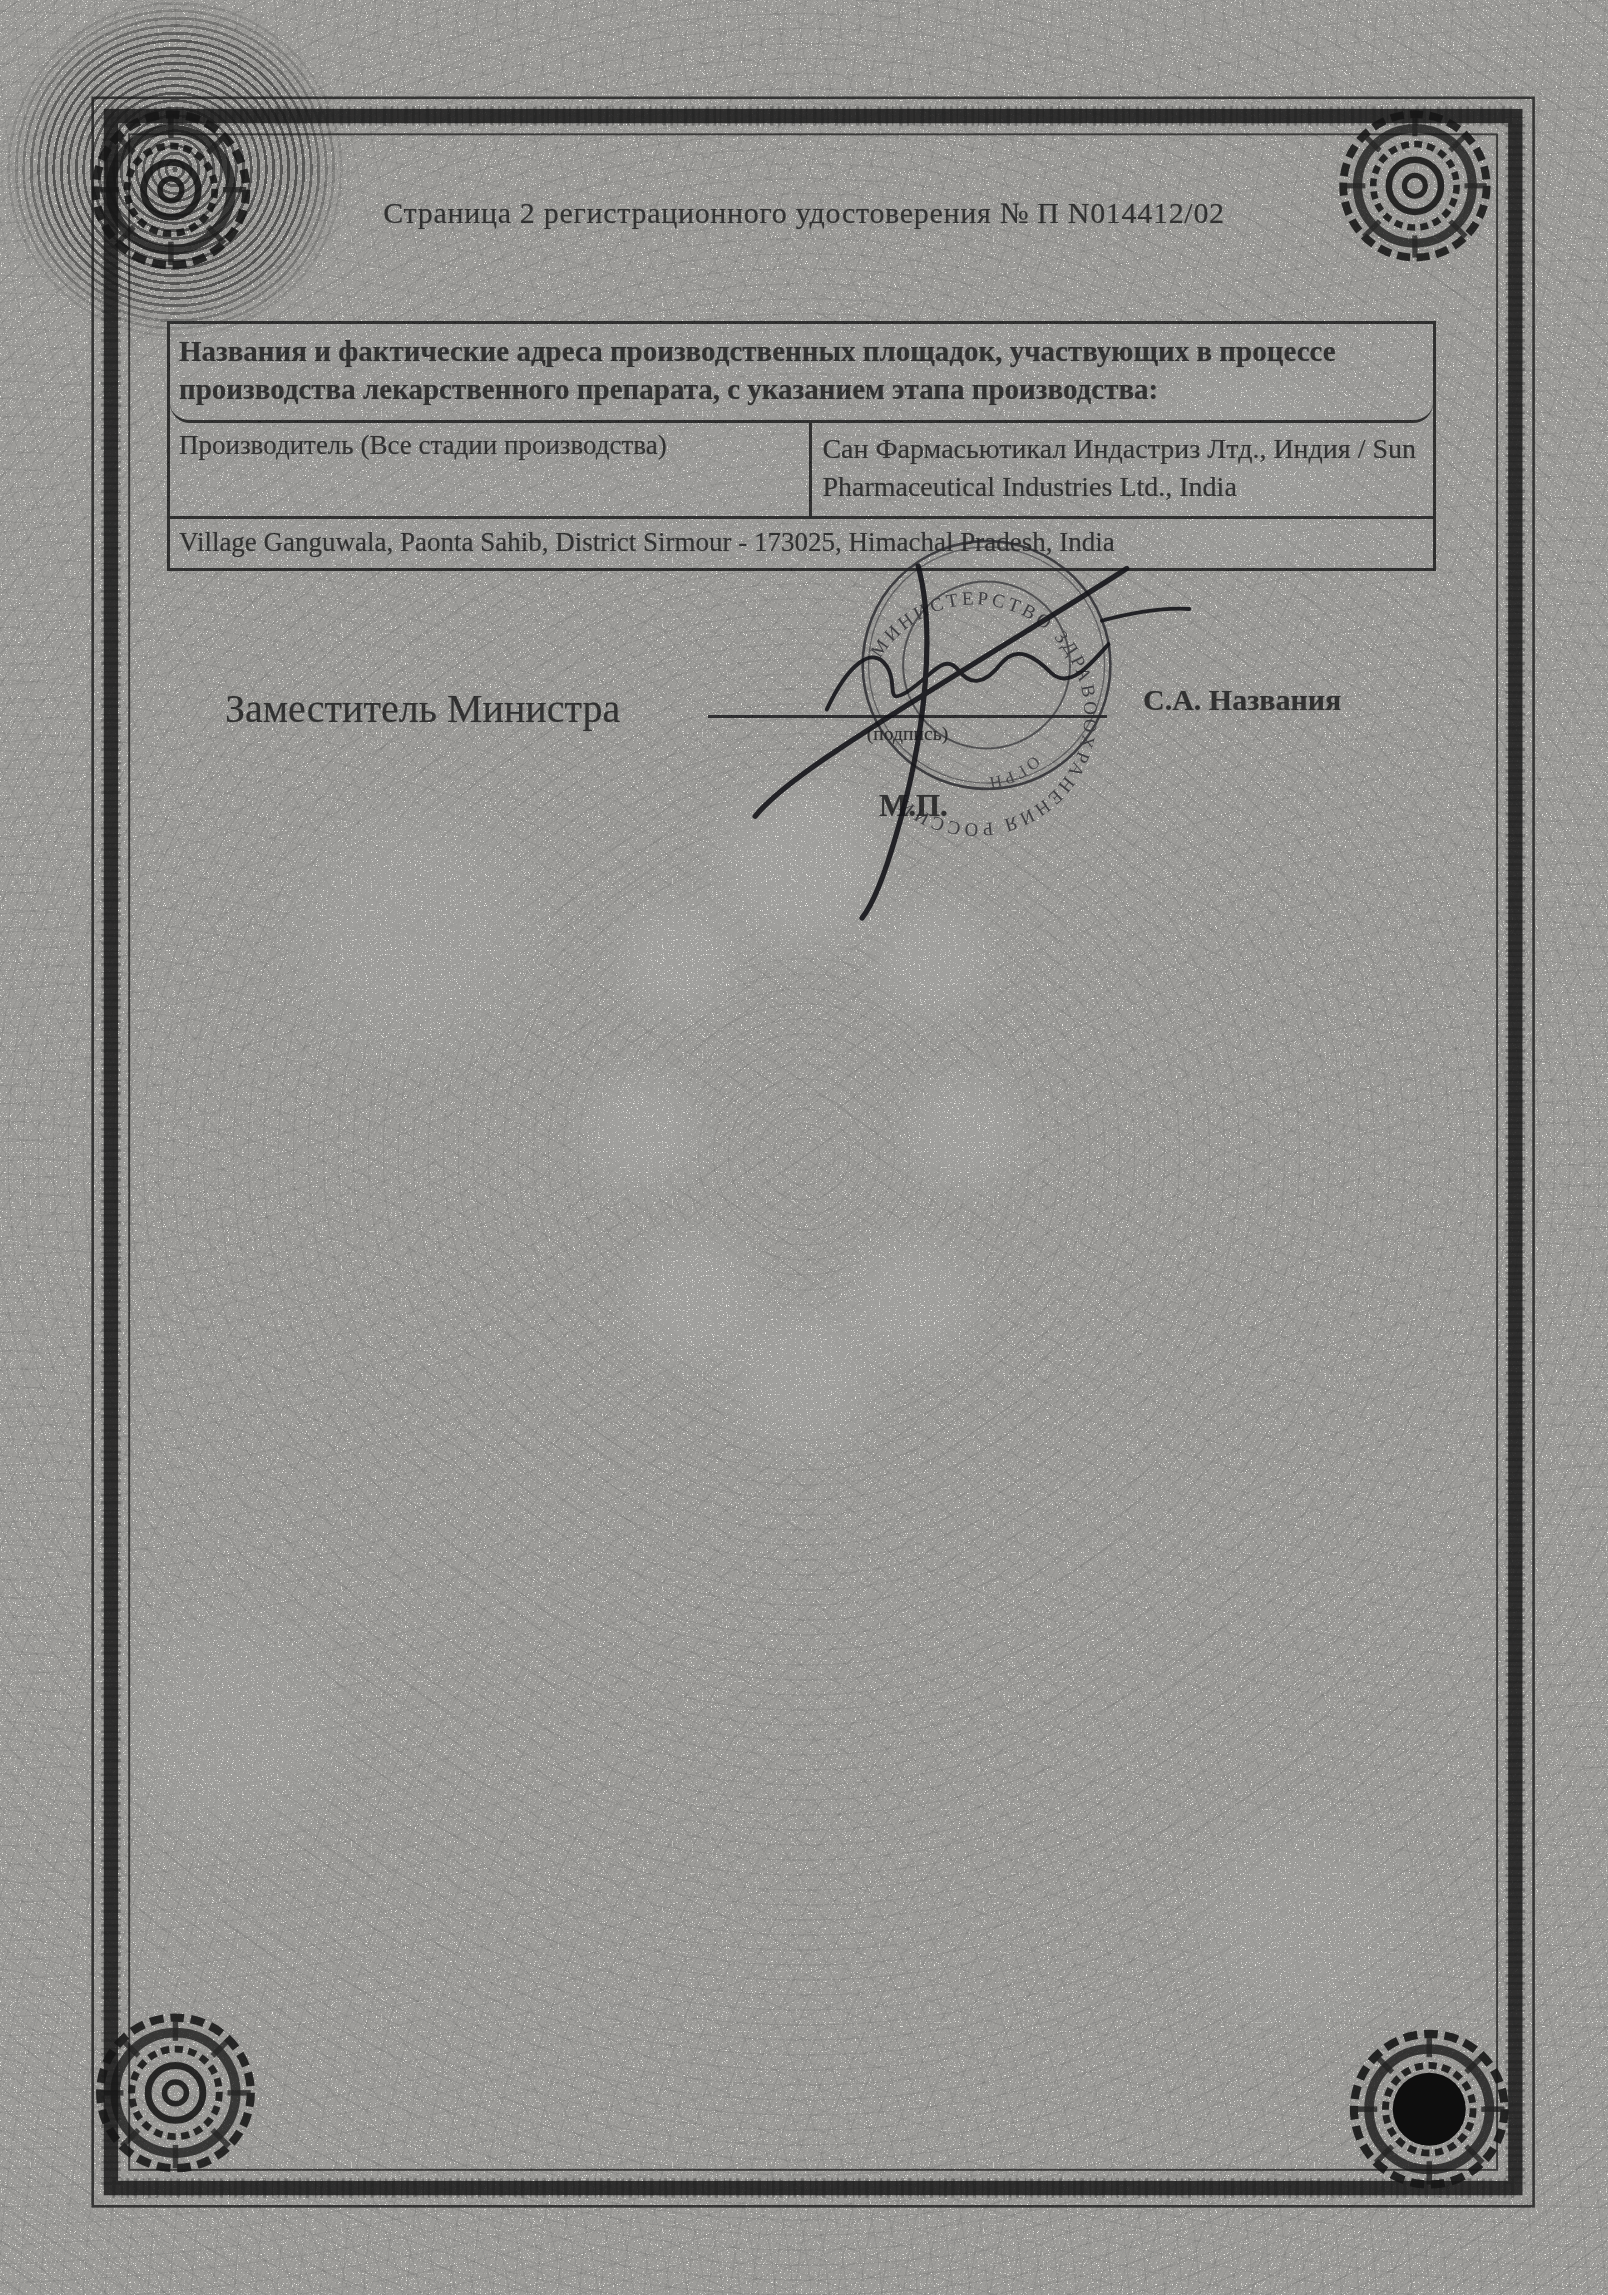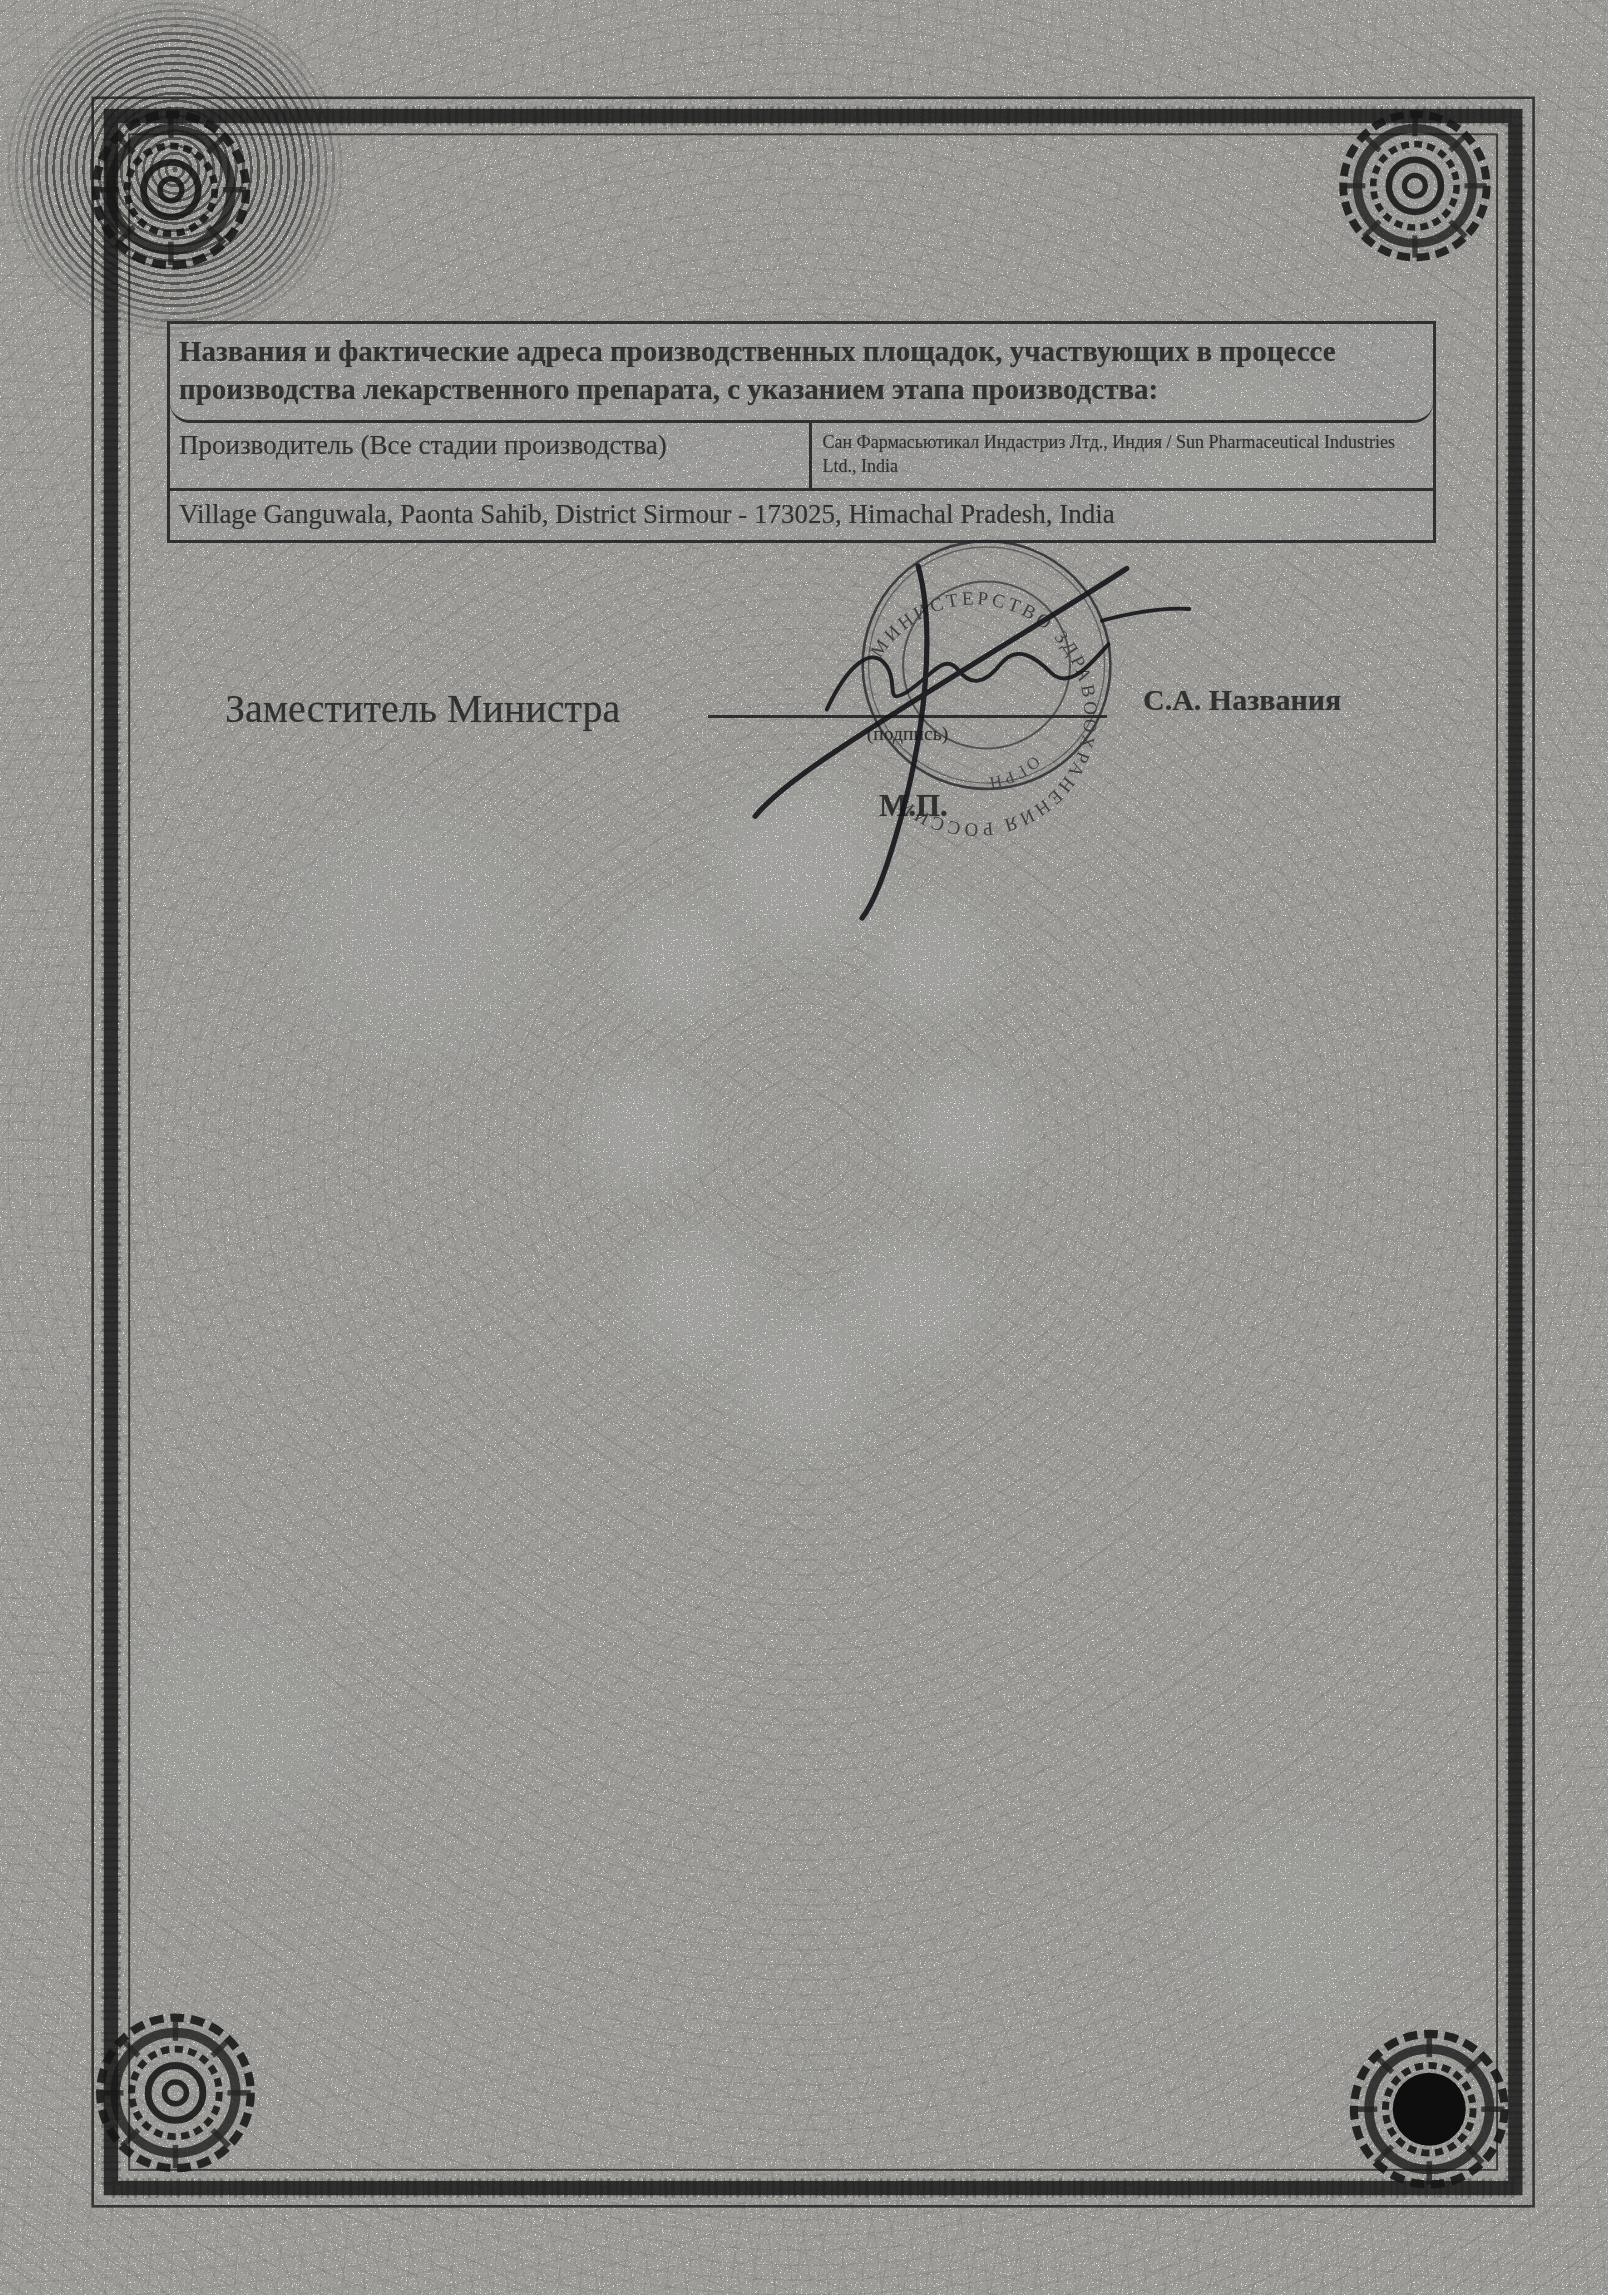--- a/index.html
+++ b/index.html
@@ -63,21 +63,21 @@
     text-shadow:0 0 1px rgba(25,25,25,.55);
     border-radius:20px;
   }
   #doc-table .row{display:flex; border-bottom:3.3px solid #181818;}
   #doc-table .role{
     width:642px; box-sizing:border-box; padding:6.5px 10.4px 9px 9px;
     font-size:27px; border-right:3.3px solid #181818;
     text-shadow:0 0 1px rgba(25,25,25,.55);
   }
   #doc-table .producer{
-    flex:1; padding:6.5px 9px 9px 10.4px; font-size:18px; line-height:1.38;
+    flex:1; padding:6.5px 9px 9px 10.4px; font-size:28px; line-height:1.38;
     text-shadow:0 0 1px rgba(25,25,25,.55);
   }
   #doc-table .address{
     padding:7.8px 10.4px 10.4px 9px; font-size:27px;
     text-shadow:0 0 1px rgba(25,25,25,.55);
     border-radius:16px;
   }
   .sig-title{left:225px; top:685px; font-size:40px; font-weight:normal;}
   .sig-name {left:1143px; top:683px; font-size:30px; font-weight:bold;}
   .sig-line {position:absolute; z-index:2; left:708px; top:715px; width:399px;
@@ -87,20 +87,21 @@
 </style>
 </head>
 <body>
 
 <div id="page">
 
   <div class="bg guilloche"></div>
   <div class="bullseye"></div>
   <div class="bg highlights"></div>
 
+  <div class="txt header">Страница 2 регистрационного удостоверения № П N014412/02</div>
 
   <div id="doc-table">
     <div class="intro">Названия и фактические адреса производственных площадок, участвующих в процессе производства лекарственного препарата, с указанием этапа производства:</div>
     <div class="row">
       <div class="role">Производитель (Все стадии производства)</div>
       <div class="producer">Сан Фармасьютикал Индастриз Лтд., Индия / Sun Pharmaceutical Industries Ltd., India</div>
     </div>
     <div class="address">Village Ganguwala, Paonta Sahib, District Sirmour - 173025, Himachal Pradesh, India</div>
   </div>
 

